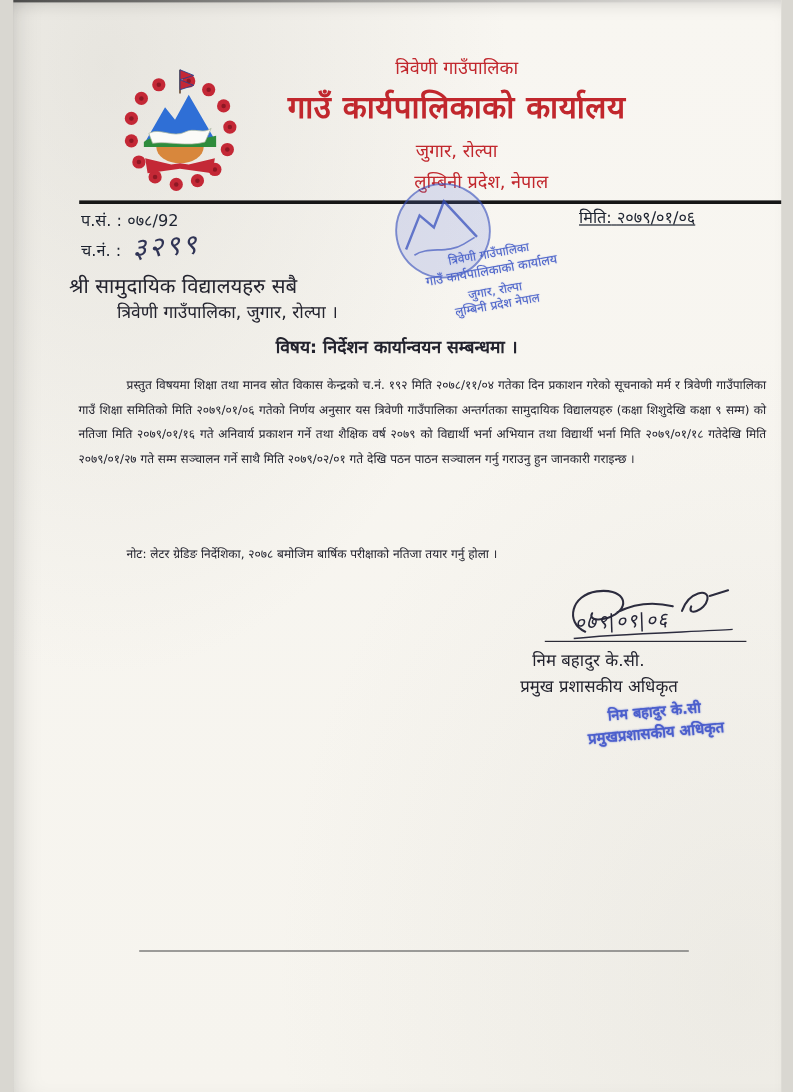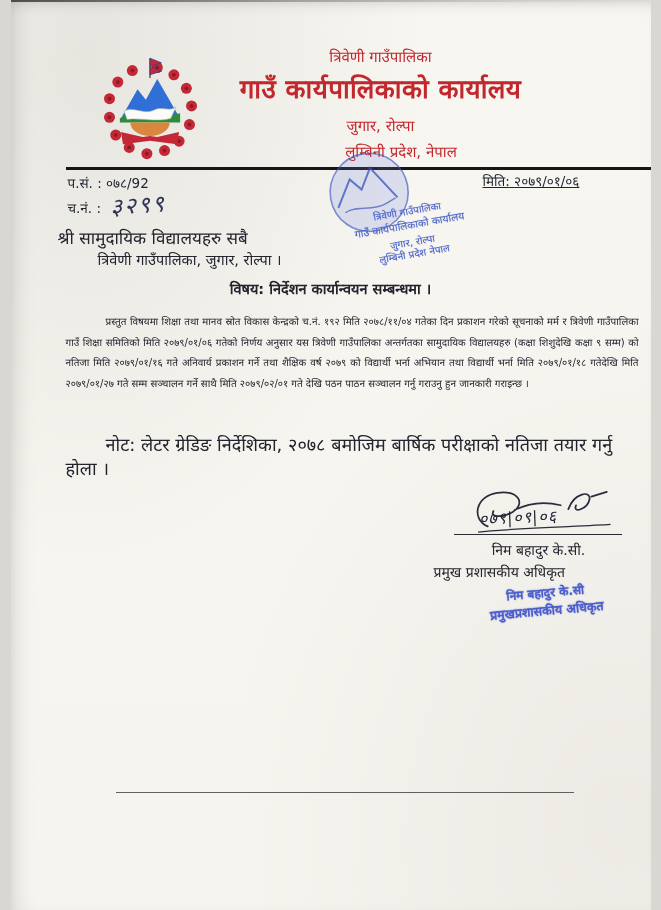--- a/index.html
+++ b/index.html
@@ -39,27 +39,27 @@
   .sl1{top:58px;font-size:10px;}
   .sl2{top:72px;font-size:10.5px;}
   .sl3{top:89px;font-size:10px;}
   .sl4{top:101px;font-size:10px;}
   
   .addr1{left:47px;top:226px;font-size:17px;}
   .addr2{left:70px;top:249px;font-size:14.5px;margin-left:17px;}
   .subject{left:0;right:0;top:278px;text-align:center;font-size:14.5px;font-weight:600;}
   .bodytxt{left:55px;top:312px;width:573px;font-size:10px;line-height:20.6px;
     text-align:justify;text-indent:40px;}
-  .notetxt{left:55px;top:432px;width:566px;font-size:18px;text-indent:40px;}
+  .notetxt{left:55px;top:454px;width:566px;font-size:10px;text-indent:40px;}
   
   .scribble{left:452px;top:488px;width:155px;height:48px;}
   .handdate{left:468px;top:506px;font-family:"DejaVu Serif","Liberation Serif",serif;
     font-style:italic;font-size:16px;color:#262638;transform:rotate(-2deg);letter-spacing:1px;}
   .sigline{left:443px;top:534px;width:168px;border-top:1.5px solid #2a2a35;height:0;}
-  .signame{left:433px;top:540px;width:190px;text-align:center;font-size:14px;}
+  .signame{left:433px;top:540px;width:190px;font-size:14px;}
   .sigtitle{left:423px;top:562px;width:210px;text-align:left;font-size:14px;}
   .bluestamp{left:445px;top:584px;width:180px;text-align:center;transform:rotate(-5deg);
     color:#2f46c8;font-weight:bold;opacity:.85;text-shadow:0 0 1.5px rgba(47,70,200,.8);}
   .bluestamp .bs1{font-size:12px;}
   .bluestamp .bs2{font-size:12.5px;margin-top:1px;}
   .footrule{left:105px;top:792px;width:458px;border-top:1.2px solid #606060;height:0;}
 </style>
 </head>
 <body>
 

